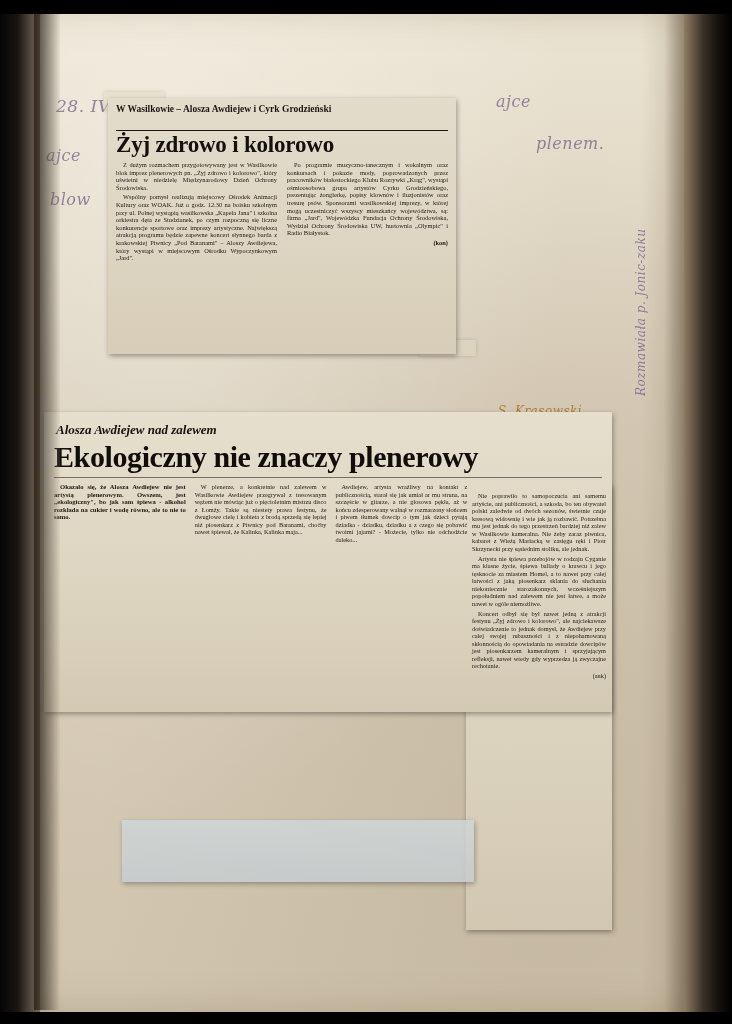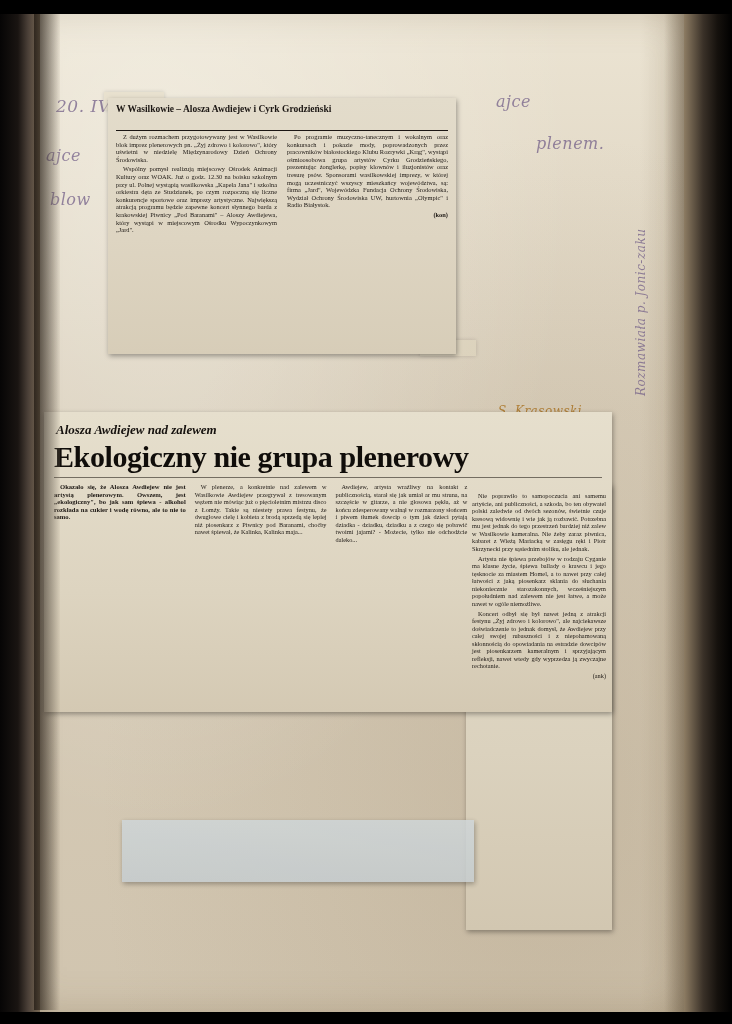--- a/index.html
+++ b/index.html
@@ -207,50 +207,51 @@
   }
 </style>
 </head>
 <body>
 
 <div id="page">
 
   <div class="page-bg"></div>
   <div class="page-texture"></div>
 
-  <div class="hand" style="left:56px; top:96px; font-size:17px;">20. IV</div>
+  <div class="hand" style="left:56px; top:96px; font-size:17px;">28. IV</div>
   <div class="hand" style="left:496px; top:92px; font-size:16px;">ajce</div>
   <div class="hand" style="left:46px; top:146px; font-size:16px;">ajce</div>
   <div class="hand" style="left:536px; top:134px; font-size:16px;">plenem.</div>
   <div class="hand" style="left:50px; top:190px; font-size:16px;">blow</div>
   <div class="hand blue" style="left:224px; top:118px; font-size:11px;">Gaz. Wsp. 28.V.96</div>
   <div class="hand red" style="left:344px; top:422px; font-size:13px;">K. Podlaski   4.06.1896r.</div>
   <div class="hand red" style="left:498px; top:404px; font-size:12px;">S. Krasowski</div>
   <div class="hand rot" style="left:634px; top:396px; font-size:12px;">Rozmawiała p. Jonic-zaku</div>
 
   <div class="tape" style="left:104px; top:92px; width:60px; height:18px;"></div>
   <div class="tape" style="left:420px; top:340px; width:56px; height:16px;"></div>
 
   <div class="clip clip1">
     <div class="kicker">W Wasilkowie – Alosza Awdiejew i Cyrk Grodzieński</div>
+    <div class="headline1">Żyj zdrowo i kolorowo</div>
     <div class="cols2">
       <p>Z dużym rozmachem przygotowywany jest w Wasilkowie blok imprez plenerowych pn. „Żyj zdrowo i kolorowo", który uświetni w niedzielę Międzynarodowy Dzień Ochrony Środowiska.</p>
       <p>Wspólny pomysł realizują miejscowy Ośrodek Animacji Kultury oraz WOAK. Już o godz. 12.30 na boisku szkolnym przy ul. Polnej wystąpią wasilkowska „Kapela Jana" i szkolna orkiestra dęta ze Studzianek, po czym rozpoczną się liczne konkurencje sportowe oraz imprezy artystyczne. Największą atrakcją programu będzie zapewne koncert słynnego barda z krakowskiej Piwnicy „Pod Baranami" – Aloszy Awdiejewa, który wystąpi w miejscowym Ośrodku Wypoczynkowym „Jard".</p>
       <p>Po programie muzyczno-tanecznym i wokalnym oraz konkursach i pokazie mody, poprowadzonych przez pracowników białostockiego Klubu Rozrywki „Krąg", wystąpi ośmioosobowa grupa artystów Cyrku Grodzieńskiego, prezentując żonglerkę, popisy klownów i iluzjonistów oraz tresurę psów. Sponsorami wasilkowskiej imprezy, w której mogą uczestniczyć wszyscy mieszkańcy województwa, są: firma „Jard", Wojewódzka Fundacja Ochrony Środowiska, Wydział Ochrony Środowiska UW, hurtownia „Olympic" i Radio Białystok.</p>
       <div class="sig">(kon)</div>
     </div>
   </div>
 
   <div class="clip clip3"></div>
 
   <div class="clip clip4"></div>
 
   <div class="clip clip2">
     <div class="kicker2">Alosza Awdiejew nad zalewem</div>
-    <div class="headline2">Ekologiczny nie grupa plenerowy</div>
+    <div class="headline2">Ekologiczny nie znaczy plenerowy</div>
     <div class="rule"></div>
     <div class="body-cols">
       <div class="col">
         <p class="lead">Okazało się, że Alosza Awdiejew nie jest artystą plenerowym. Owszem, jest „ekologiczny", bo jak sam śpiewa - alkohol rozkłada na cukier i wodę równo, ale to nie to samo.</p>
       </div>
       <div class="col">
         <p>W plenerze, a konkretnie nad zalewem w Wasilkowie Awdiejew przegrywał z tresowanym wężem nie mówiąc już o pięcioletnim mistrzu disco z Łomży. Takie są niestety prawa festynu, że dwugłowe cielę i kobieta z brodą sprzedą się lepiej niż piosenkarz z Piwnicy pod Baranami, choćby nawet śpiewał, że Kalinka, Kalinka maja...</p>
       </div>
       <div class="col">
         <p>Awdiejew, artysta wrażliwy na kontakt z publicznością, starał się jak umiał ar mu struna, na szczęście w gitarze, a nie głosowa pękła, aż w końcu zdesperowany walnął w rozmarzony słońcem i piwem tłumek dowcip o tym jak dzieci pytają dziadka - dziadku, dziadku a z czego się pobawić twoimi jajami? - Możecie, tylko nie odchodźcie daleko...</p>

